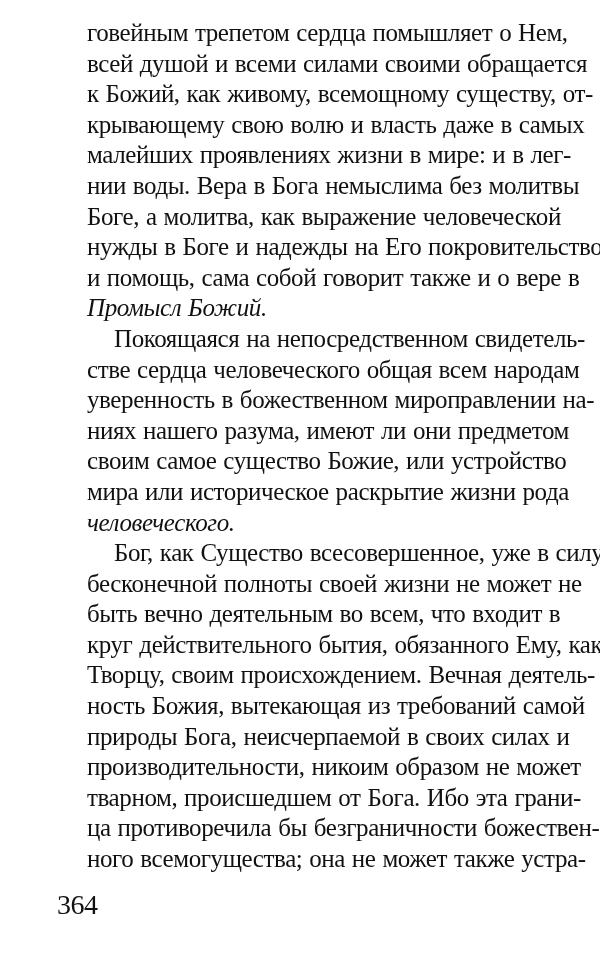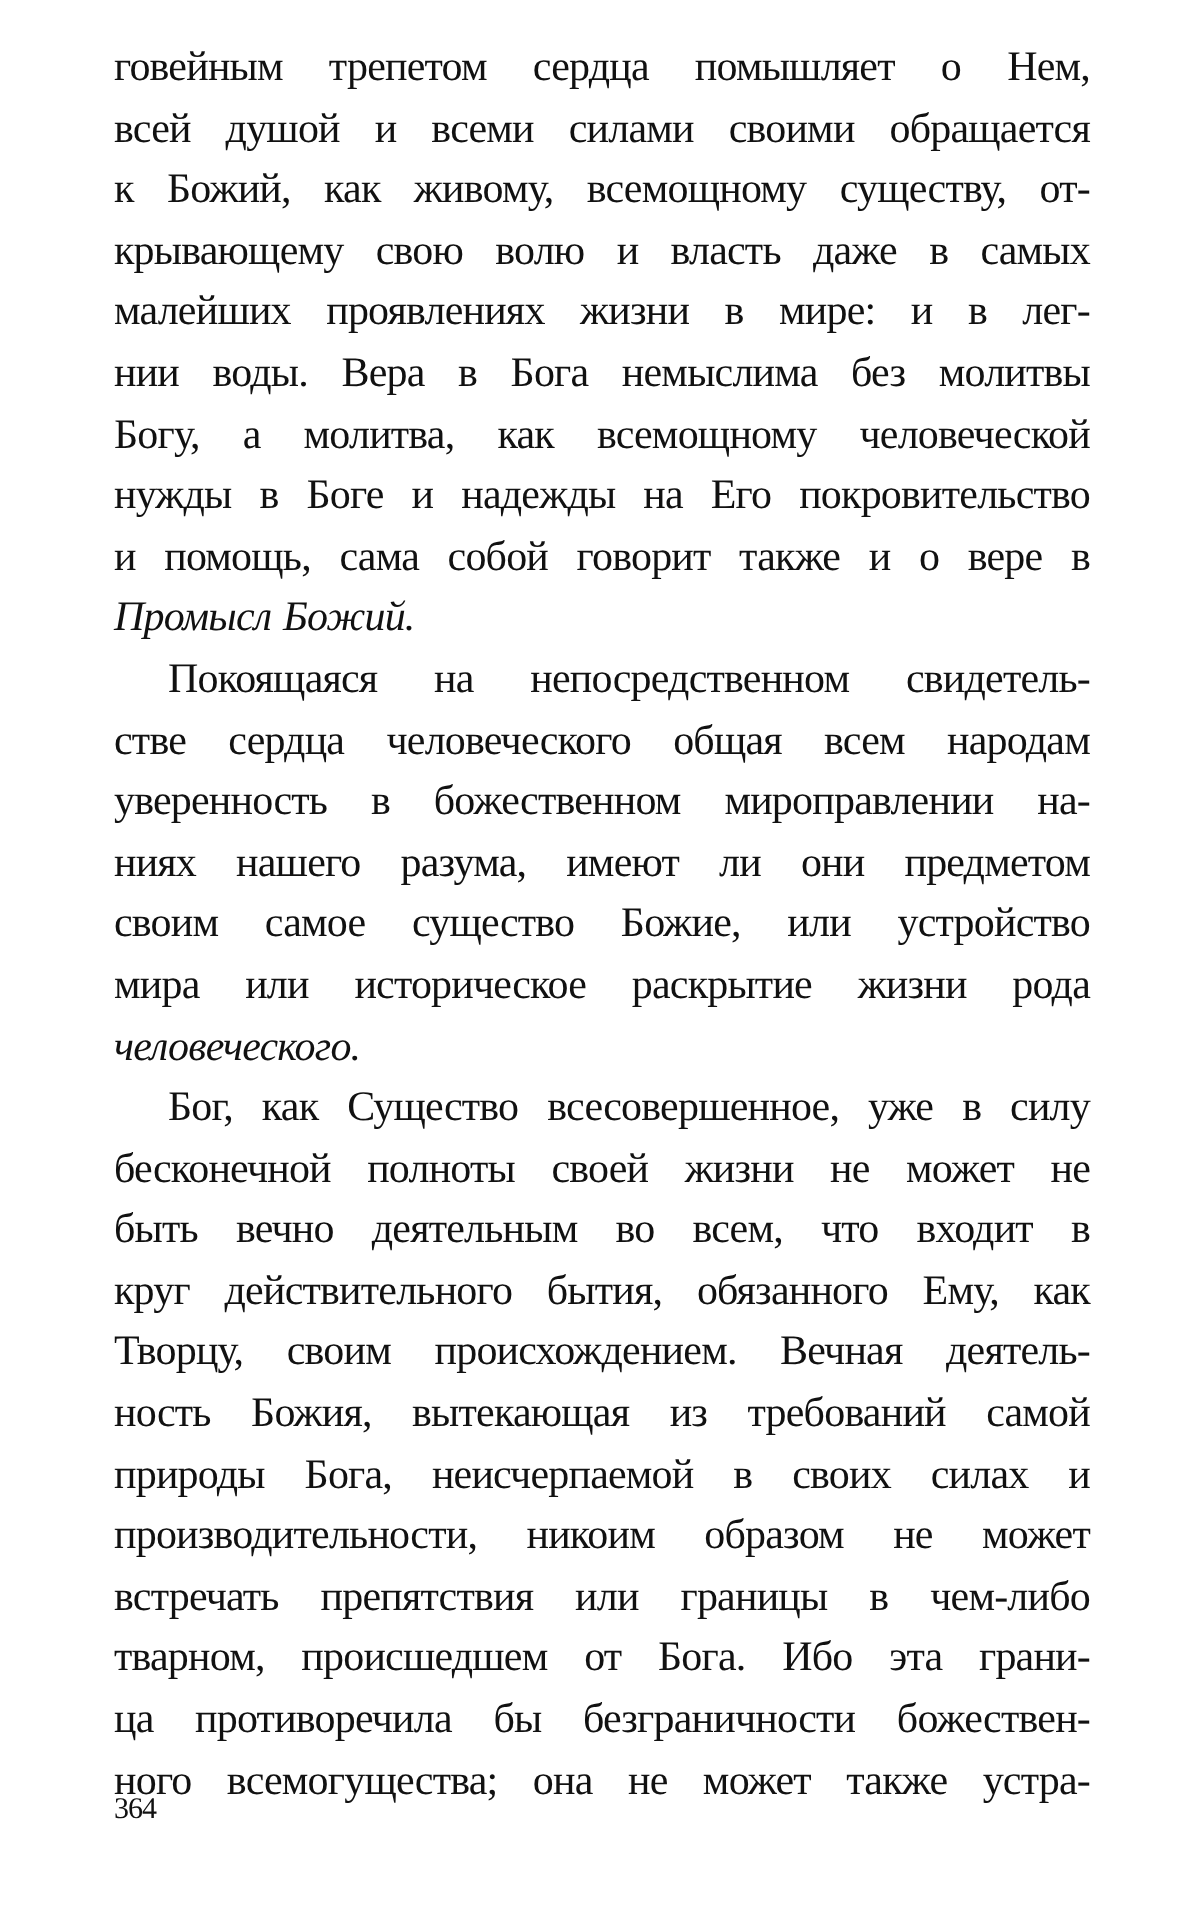--- a/index.html
+++ b/index.html
@@ -18,55 +18,56 @@
     .page {
       position: absolute;
       left: 57px;
       top: 18px;
       width: 488px;
     }
     .line {
       display: block;
       height: 30.6px;
       line-height: 30.6px;
-      font-size: 21px;
+      font-size: 25px;
       white-space: nowrap;
       text-align: justify;
       text-align-last: justify;
       letter-spacing: -0.4px;
       word-spacing: 1px;
+      margin-left: 30px;
     }
     .line.last {
       text-align-last: left;
       font-style: italic;
     }
     .line.indent {
       padding-left: 27px;
     }
     .page-number {
       position: absolute;
       left: 57px;
       top: 892px;
-      font-size: 15px;
+      font-size: 28px;
       line-height: 26px;
       letter-spacing: -0.5px;
     }
   </style>
 </head>
 <body>
 
 <div class="page">
   <div>
     <span class="line">говейным трепетом сердца помышляет о Нем,</span>
     <span class="line">всей душой и всеми силами своими обращается</span>
     <span class="line">к Божий, как живому, всемощному существу, от-</span>
     <span class="line">крывающему свою волю и власть даже в самых</span>
     <span class="line">малейших проявлениях жизни в мире: и в лег-</span>
     <span class="line">нии воды. Вера в Бога немыслима без молитвы</span>
-    <span class="line">Богу, а молитва, как всемощному человеческой</span>
+    <span class="line">Боге, а молитва, как выражение человеческой</span>
     <span class="line">нужды в Боге и надежды на Его покровительство</span>
     <span class="line">и помощь, сама собой говорит также и о вере в</span>
     <span class="line last">Промысл Божий.</span>
   </div>
   <div>
     <span class="line indent">Покоящаяся на непосредственном свидетель-</span>
     <span class="line">стве сердца человеческого общая всем народам</span>
     <span class="line">уверенность в божественном миро­правлении на-</span>
     <span class="line">ниях нашего разума, имеют ли они предметом</span>
     <span class="line">своим самое существо Божие, или устройство</span>
@@ -75,21 +76,20 @@
   </div>
   <div>
     <span class="line indent">Бог, как Существо всесовершенное, уже в силу</span>
     <span class="line">бесконечной полноты своей жизни не может не</span>
     <span class="line">быть вечно деятельным во всем, что входит в</span>
     <span class="line">круг действительного бытия, обязанного Ему, как</span>
     <span class="line">Творцу, своим происхождением. Вечная деятель-</span>
     <span class="line">ность Божия, вытекающая из требований самой</span>
     <span class="line">природы Бога, неисчерпаемой в своих силах и</span>
     <span class="line">производительности, никоим образом не может</span>
-    <span class="line">встречать препятствия или границы в чем-либо</span>
     <span class="line">тварном, происшедшем от Бога. Ибо эта грани-</span>
     <span class="line">ца противоречила бы безграничности божествен-</span>
     <span class="line">ного всемогущества; она не может также устра-</span>
 
   </div>
 </div>
 
 <div class="page-number">364</div>
 
 </body></html>

